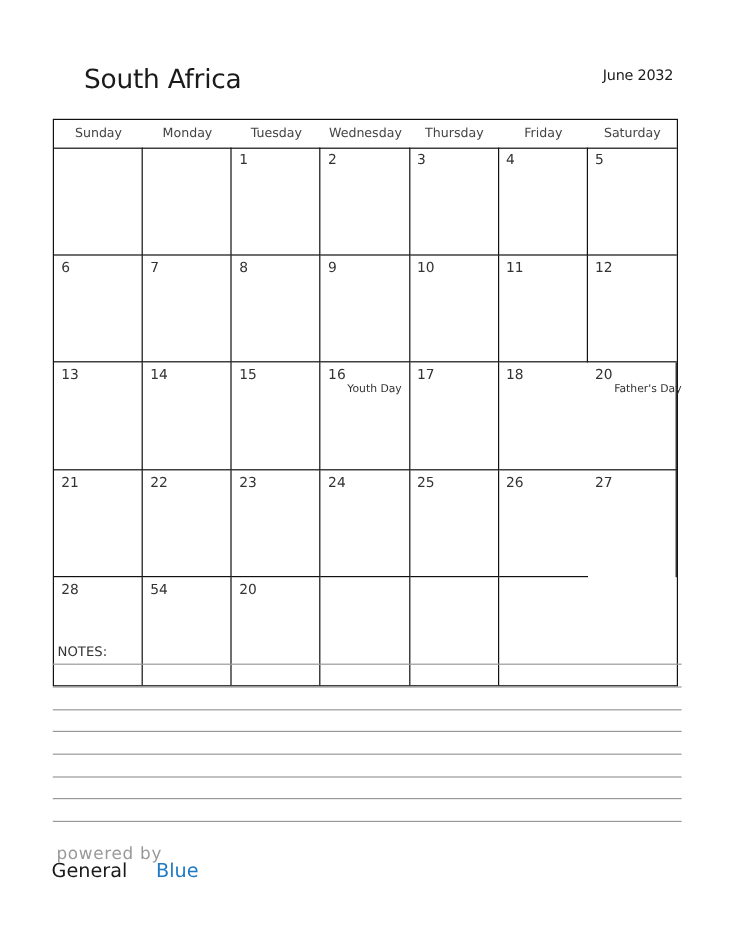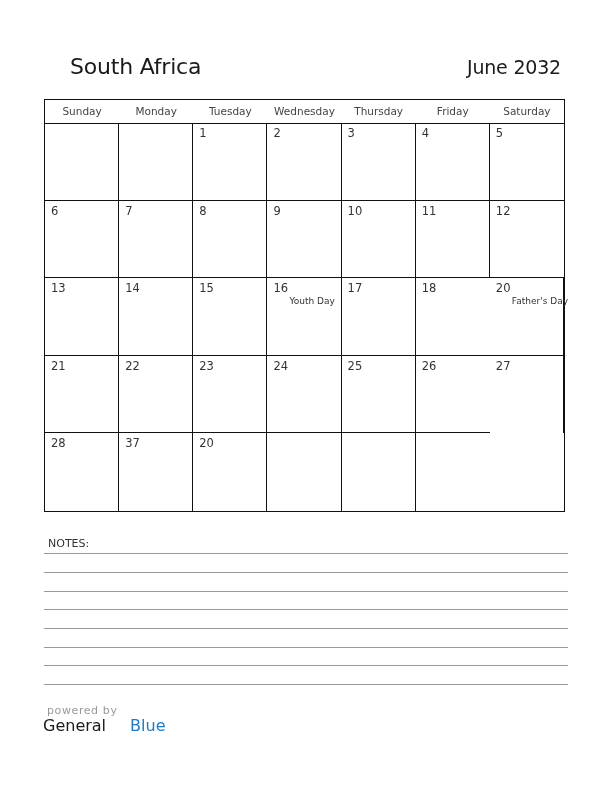--- a/index.html
+++ b/index.html
@@ -1,34 +1,34 @@
 <!DOCTYPE html>
 <html><head>
 <meta charset="utf-8">
 <style>
   html, body { margin: 0; padding: 0; background: #ffffff; }
   body { width: 612px; height: 792px; position: relative; overflow: hidden;
          font-family: "DejaVu Sans", sans-serif; color: #222; }
   .title { position: absolute; top: 54px; left: 51px; font-size: 22px; color: #1a1a1a; letter-spacing: -0.2px; margin-left: 19px; }
-  .month { position: absolute; top: 56px; right: 51px; font-size: 19px; color: #1a1a1a; letter-spacing: -0.2px; }
-  .cal { position: absolute; left: 44px; top: 99px; width: 521px; height: 413px;
+  .month { position: absolute; top: 56px; right: 51px; font-size: 12px; color: #1a1a1a; letter-spacing: -0.2px; }
+  .cal { position: absolute; left: 44px; top: 99px; width: 521px; height: 473px;
          border: 1.5px solid #111; box-sizing: border-box; }
   .hdr { position: absolute; left: 0; top: 0; width: 100%; height: 24px;
          border-bottom: 1.5px solid #111; box-sizing: border-box; display: flex; }
   .hdr div { flex: 1; text-align: center; font-size: 10.5px; line-height: 23px; color: #444; }
   .grid { position: absolute; left: 0; top: 23px; right: 0; bottom: 0;
           display: grid; grid-template-columns: repeat(7, 1fr); grid-template-rows: repeat(5, 1fr); }
   .cell { border-right: 1.5px solid #111; border-bottom: 1.5px solid #111; position: relative; }
   .cell.lastcol { border-right: none; }
   .cell.lastrow { border-bottom: none; }
   .num { position: absolute; top: 3px; left: 6px; font-size: 11.5px; color: #333; }
   .hol { position: absolute; top: 18px; left: 22px; font-size: 9px; color: #333; white-space: nowrap; }
   .notes-label { position: absolute; left: 48px; top: 537px; font-size: 11px; color: #333; }
   .line { position: absolute; left: 44px; width: 524px; height: 0; border-top: 1.2px solid #999; }
-  .powered { position: absolute; left: 47px; top: 704px; font-size: 11px; color: #999; letter-spacing: 0.6px; }
+  .powered { position: absolute; left: 47px; top: 704px; font-size: 14px; color: #999; letter-spacing: 0.6px; }
   .brand { position: absolute; left: 43px; top: 716px; font-size: 16px; }
   .brand .g { color: #1a1a1a; }
   .brand .b { color: #1e7ac4; margin-left: 24px; }
 </style>
 </head>
 <body>
 
 <div class="title">South Africa</div>
 <div class="month">June 2032</div>
 
@@ -153,21 +153,21 @@
       </div>
       <div class="cell lastrow">
         <span class="num">27</span>
         <span class="hol"></span>
       </div>
       <div class="cell lastrow">
         <span class="num">28</span>
         <span class="hol"></span>
       </div>
       <div class="cell lastrow">
-        <span class="num">37</span>
+        <span class="num">54</span>
         <span class="hol"></span>
       </div>
       <div class="cell lastrow">
         <span class="num">20</span>
         <span class="hol"></span>
       </div>
       <div class="cell lastrow">
         <span class="num"></span>
         <span class="hol"></span>
       </div>

